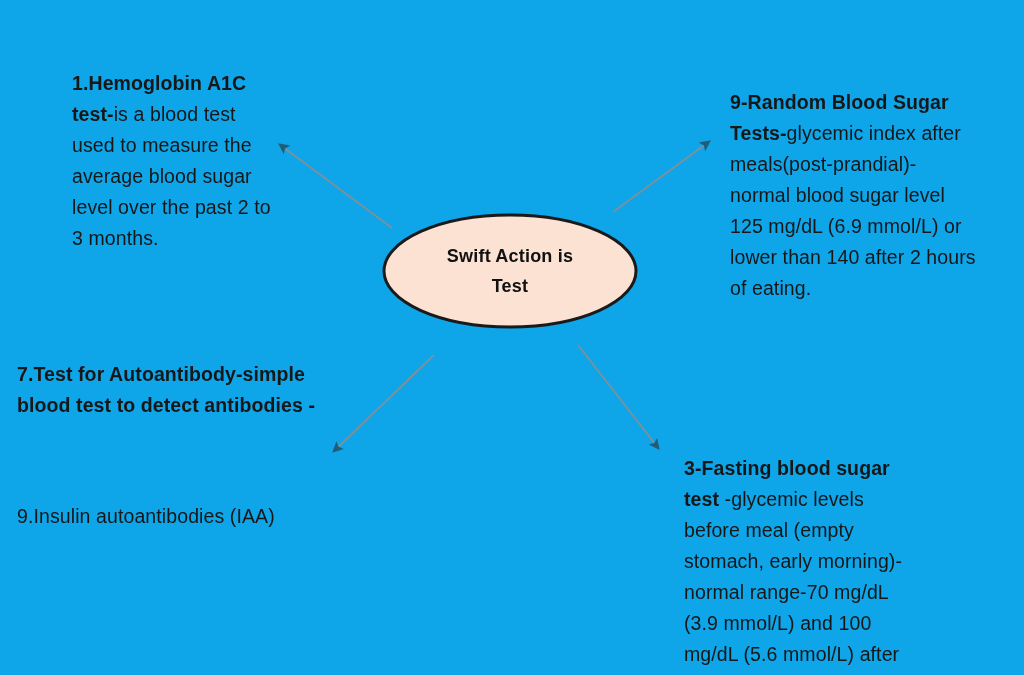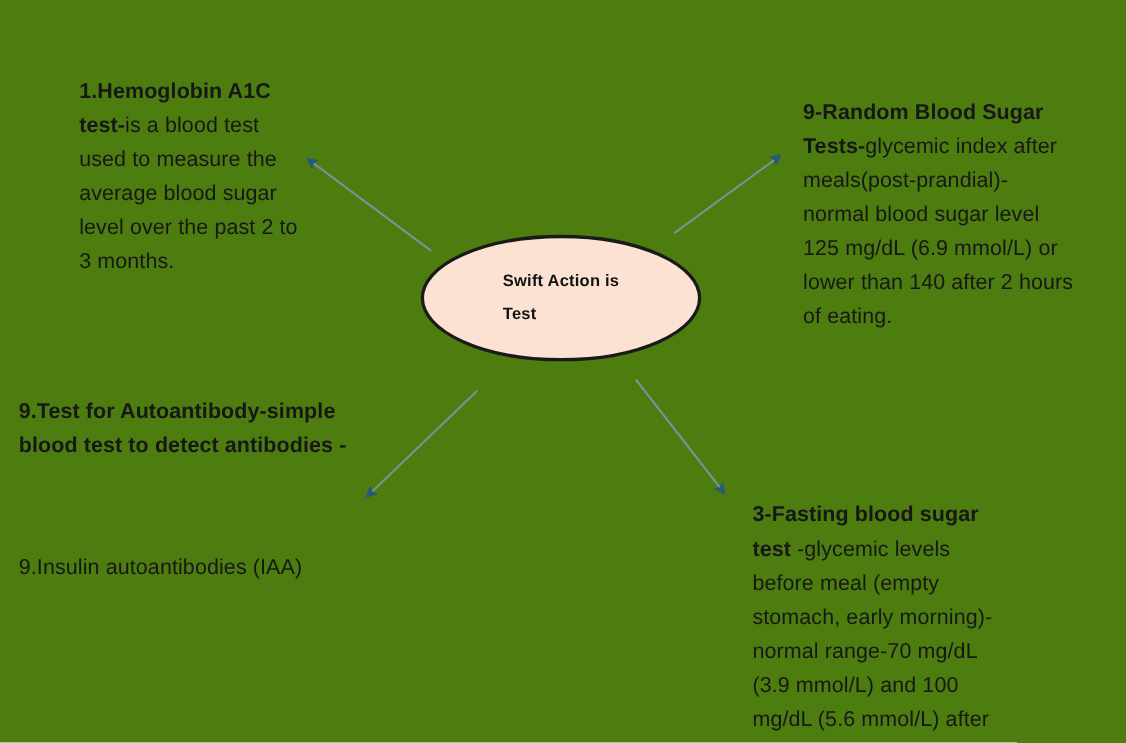--- a/index.html
+++ b/index.html
@@ -7,21 +7,21 @@
     padding: 0;
     background: #ffffff;
   }
   body {
     font-family: "Liberation Sans", sans-serif;
   }
   #canvas {
     position: relative;
     width: 1024px;
     height: 675px;
-    background: #4d7c0f;
+    background: #0ea5e9;
     overflow: hidden;
   }
   #arrow-layer {
     position: absolute;
     left: 0;
     top: 0;
     width: 1024px;
     height: 675px;
   }
   .textblock {
@@ -72,21 +72,22 @@
   }
   #center-label {
     position: absolute;
     left: 0;
     top: 0;
     width: 258px;
     height: 118px;
     display: flex;
     align-items: center;
     justify-content: center;
-    font-size: 15px;
+    text-align: center;
+    font-size: 18px;
     font-weight: bold;
     color: #111111;
     line-height: 30px;
     letter-spacing: 0.2px;
     padding: 0 34px;
     box-sizing: border-box;
   }
 </style>
 </head>
 <body>
@@ -111,21 +112,21 @@
 
   <div class="textblock" id="block-hba1c">
     <p><span class="b">1.Hemoglobin A1C test-</span><span>is a blood test used to measure the average blood sugar level over the past 2 to 3 months.</span></p>
   </div>
 
   <div class="textblock" id="block-random">
     <p><span class="b">9-Random Blood Sugar Tests-</span><span>glycemic index after meals(post-prandial)- normal blood sugar level 125 mg/dL (6.9 mmol/L) or lower than 140 after 2 hours of eating.</span></p>
   </div>
 
   <div class="textblock" id="block-autoantibody">
-    <p><span class="b">9.Test for Autoantibody-simple blood test to detect antibodies -</span></p>
+    <p><span class="b">7.Test for Autoantibody-simple blood test to detect antibodies -</span></p>
     <p>9.Insulin autoantibodies (IAA)</p>
     
     
     
   </div>
 
   <div class="textblock" id="block-fasting">
     <p><span class="b">3-Fasting blood sugar test </span><span>-glycemic levels before meal (empty stomach, early morning)- normal range-70 mg/dL (3.9 mmol/L) and 100 mg/dL (5.6 mmol/L) after fasting for 8 hours.</span></p>
   </div>
 

